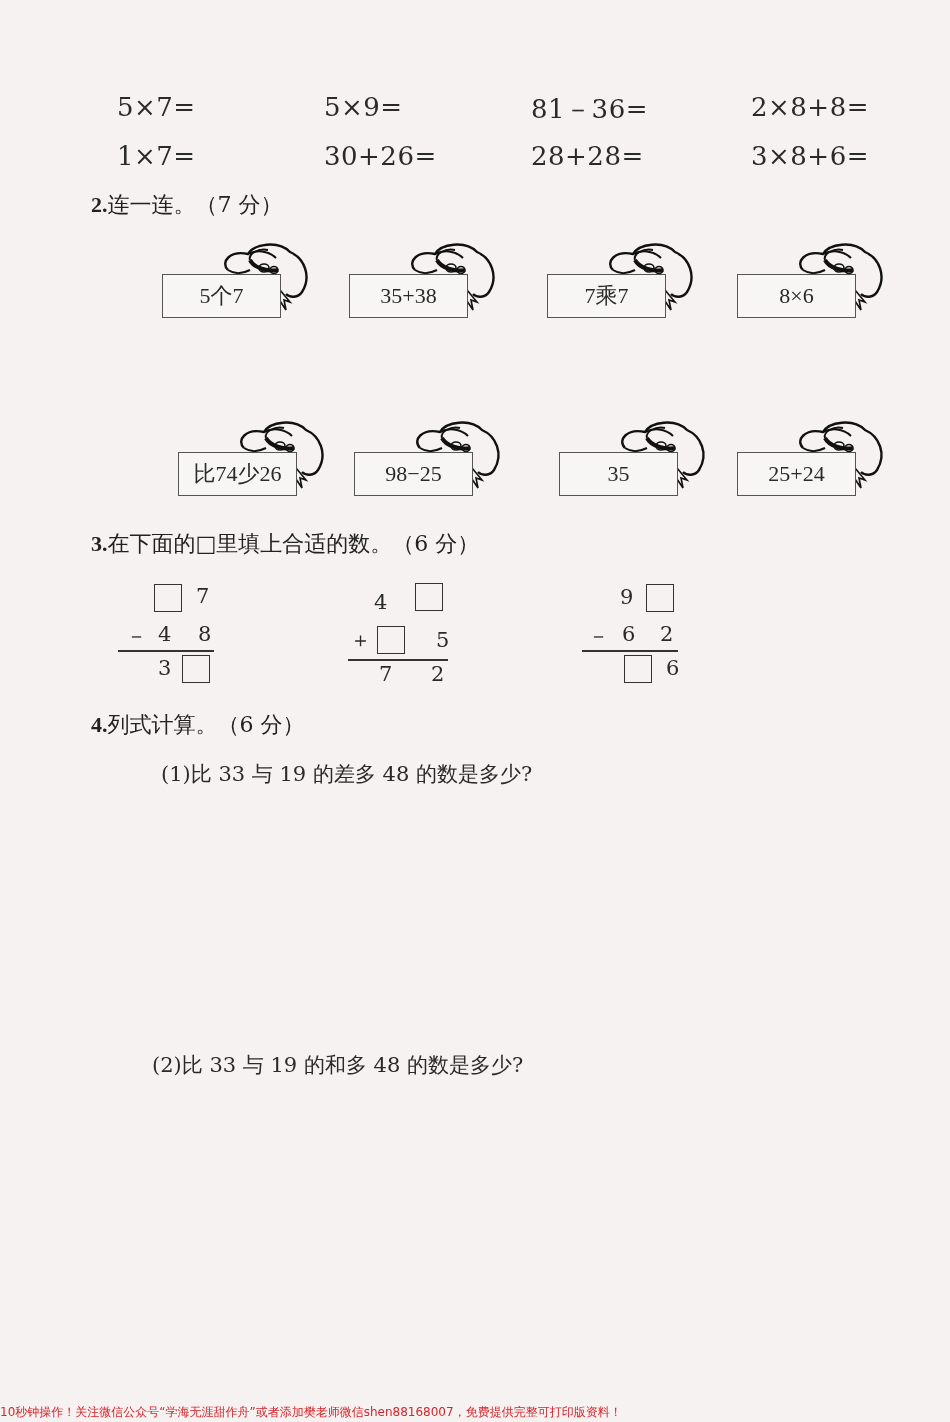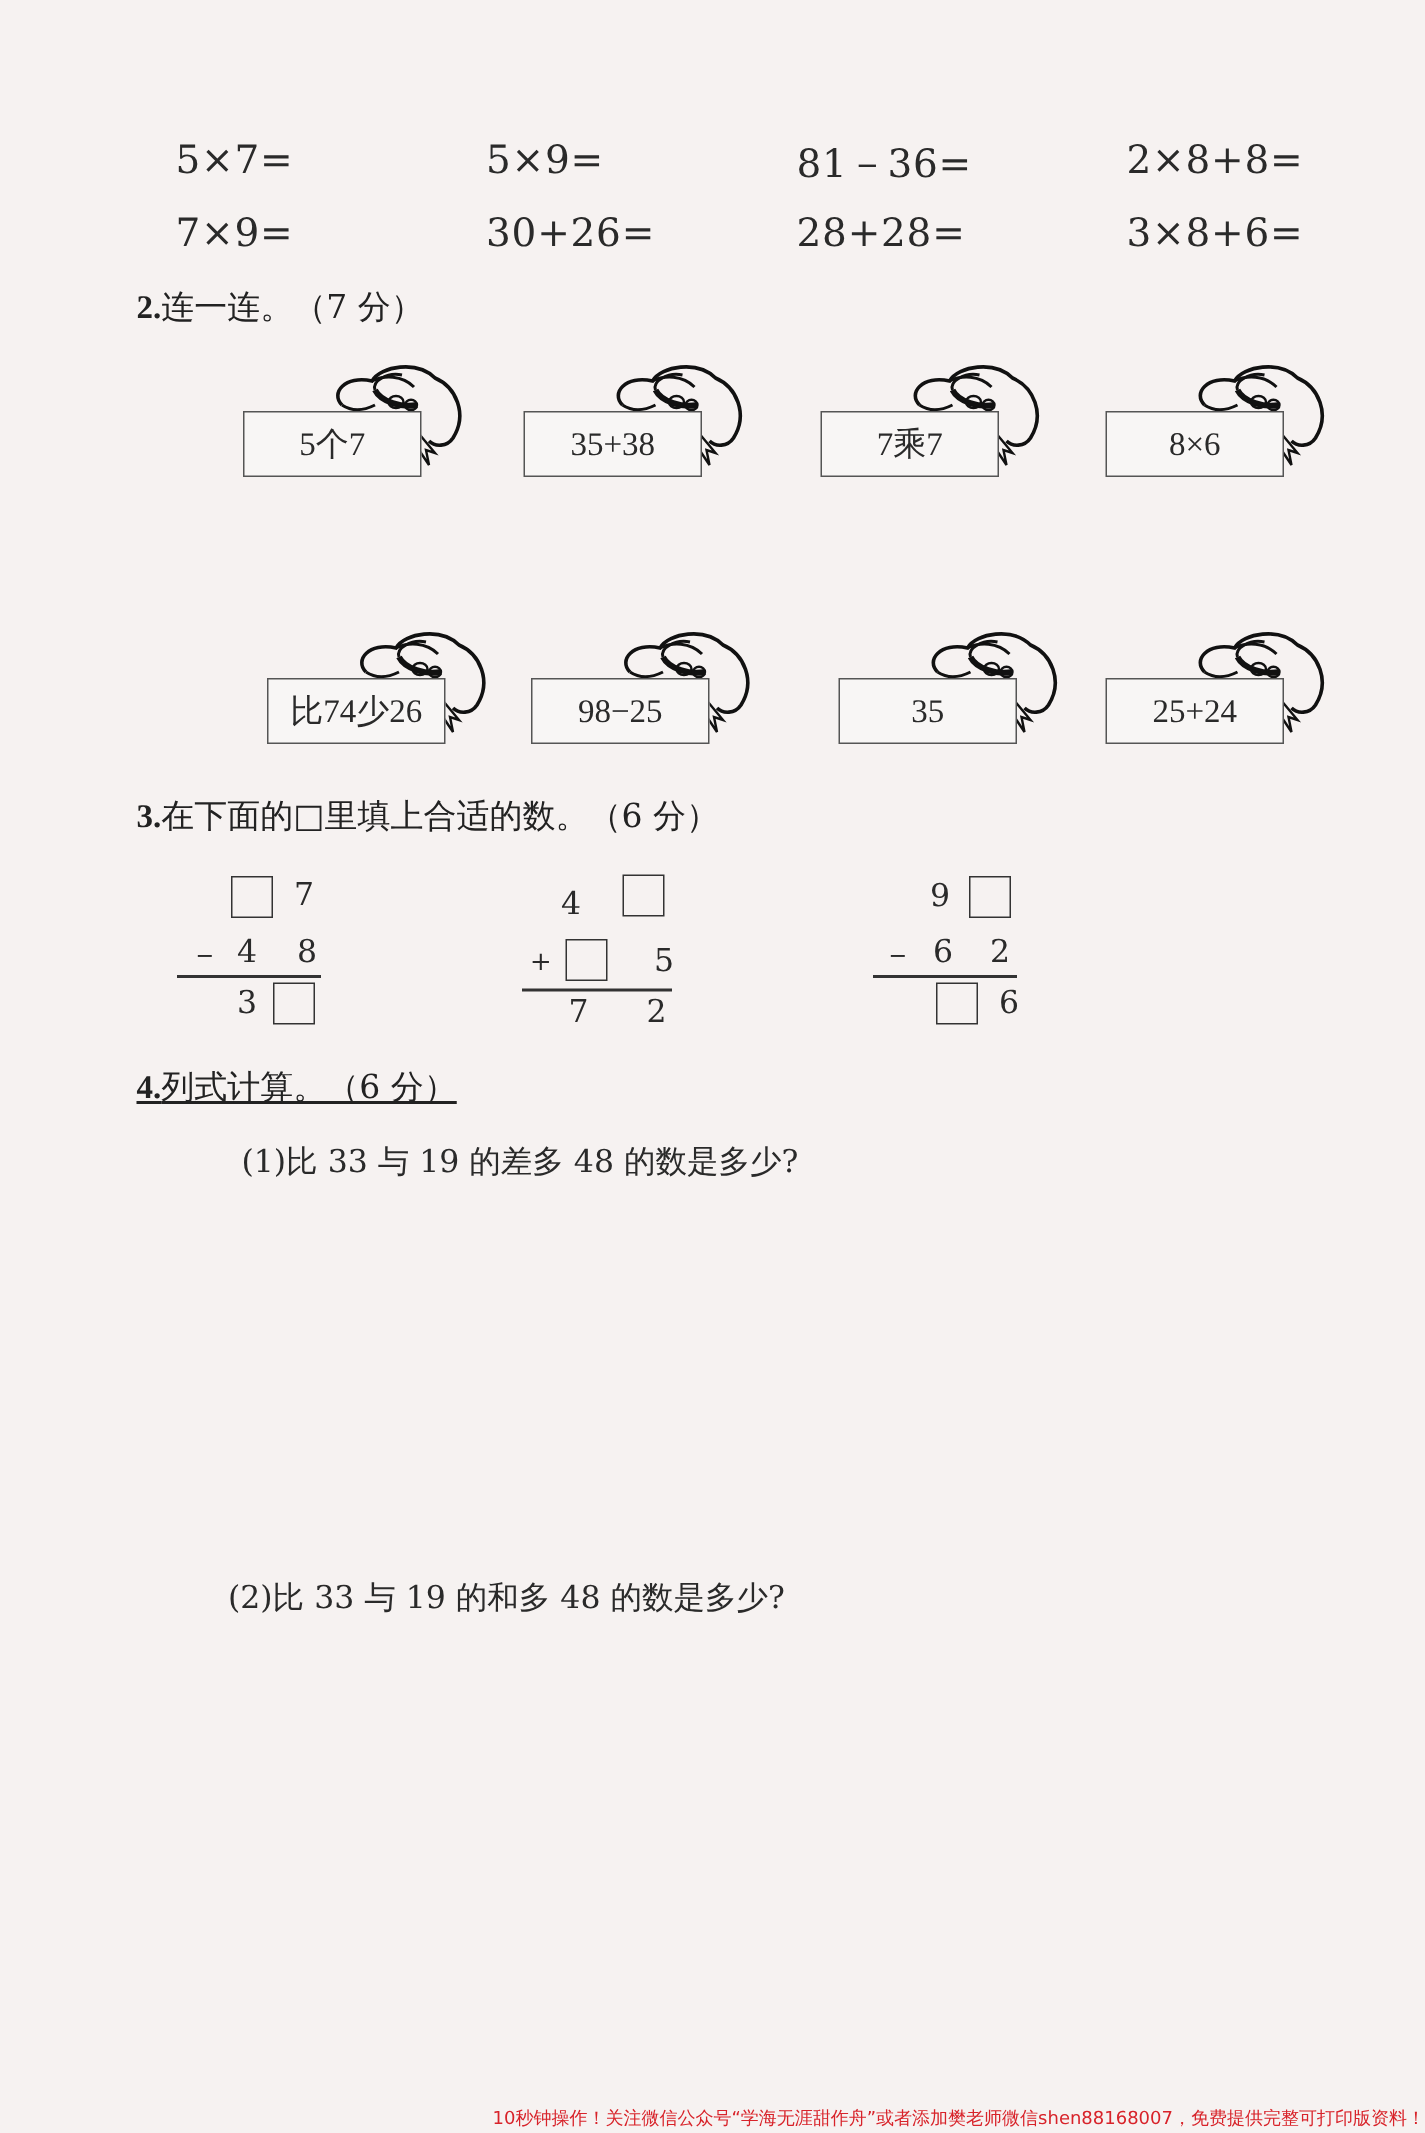--- a/index.html
+++ b/index.html
@@ -59,37 +59,37 @@
   .sub {
     font-size: 21px;
     color: #2a2a2a;
     white-space: nowrap;
     margin-left: 44px;
   }
   .footer {
     position: absolute;
     left: 0; right: 0;
     top: 1404px;
-    text-align: right;
+    text-align: left;
     font-size: 12px;
     color: #d8232a;
     font-family: "DejaVu Sans", "Liberation Sans", sans-serif;
     white-space: nowrap;
   }
 </style>
 </head>
 <body>
 
 <div>
   <div class="abs calc" style="left:117px; top:92px;">5×7=</div>
   <div class="abs calc" style="left:324px; top:92px;">5×9=</div>
   <div class="abs calc" style="left:531px; top:92px;">81－36=</div>
   <div class="abs calc" style="left:751px; top:92px;text-align:right;">2×8+8=</div>
 
-  <div class="abs calc" style="left:117px; top:141px;">7×9=</div>
+  <div class="abs calc" style="left:117px; top:141px;">1×7=</div>
   <div class="abs calc" style="left:324px; top:141px;">30+26=</div>
   <div class="abs calc" style="left:531px; top:141px;">28+28=</div>
   <div class="abs calc" style="left:751px; top:141px;">3×8+6=</div>
 </div>
 
 <div class="abs qhead" style="left:91px; top:190px;">
   <span class="qnum">2.</span><span>连一连。（7 分）</span>
 </div>
 
 <svg width="0" height="0" style="position:absolute">
@@ -185,21 +185,21 @@
   <span class="d" style="left:38px; top:5px;">9</span>
   <div class="box" style="left:64px; top:4px;"></div>
   <span class="d" style="left:6px; top:42px;">－</span>
   <span class="d" style="left:40px; top:42px;">6</span>
   <span class="d" style="left:78px; top:42px;">2</span>
   <div class="rule" style="left:0; top:70px; width:96px;"></div>
   <div class="box" style="left:42px; top:75px;"></div>
   <span class="d" style="left:84px; top:76px;">6</span>
 </div>
 
-<div class="abs qhead" style="left:91px; top:710px;text-decoration:underline;">
+<div class="abs qhead" style="left:91px; top:710px;">
   <span class="qnum">4.</span><span>列式计算。（6 分）</span>
 </div>
 
 <div class="abs sub" style="left:117px; top:760px;">(1)比 33 与 19 的差多 48 的数是多少?</div>
 
 <div class="abs" style="left:117px; top:800px; width:700px; height:230px;"></div>
 
 <div class="abs sub" style="left:108px; top:1051px;">(2)比 33 与 19 的和多 48 的数是多少?</div>
 
 <div class="abs" style="left:117px; top:1090px; width:700px; height:290px;"></div>

